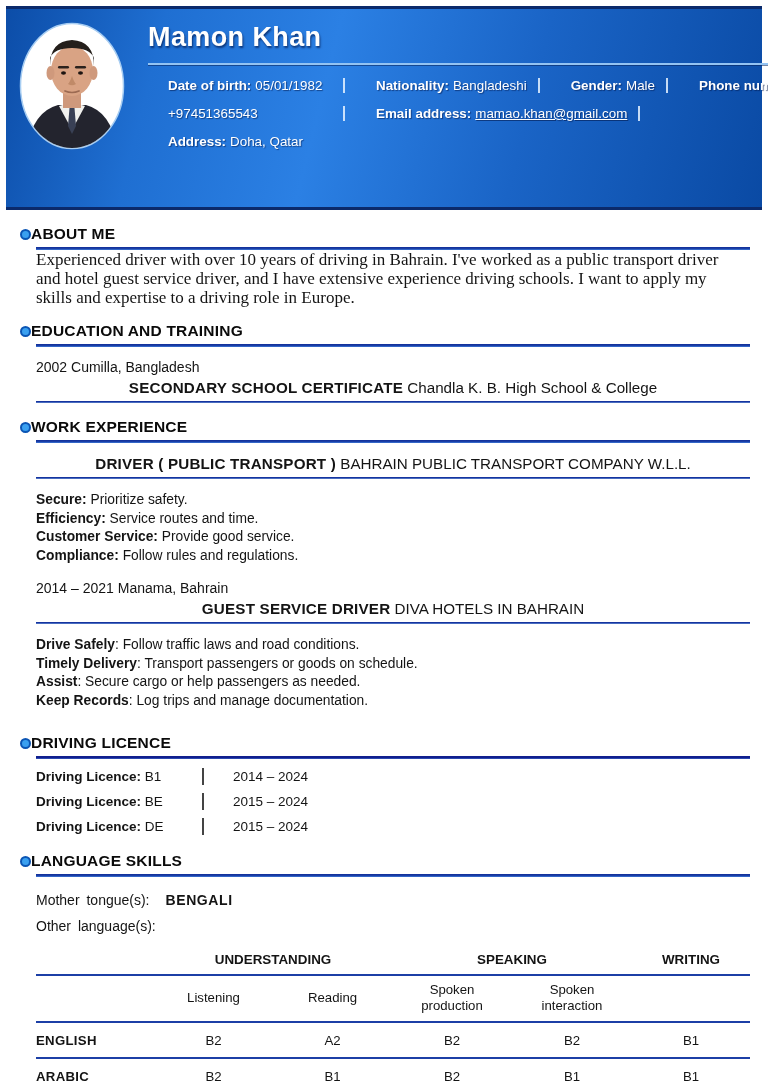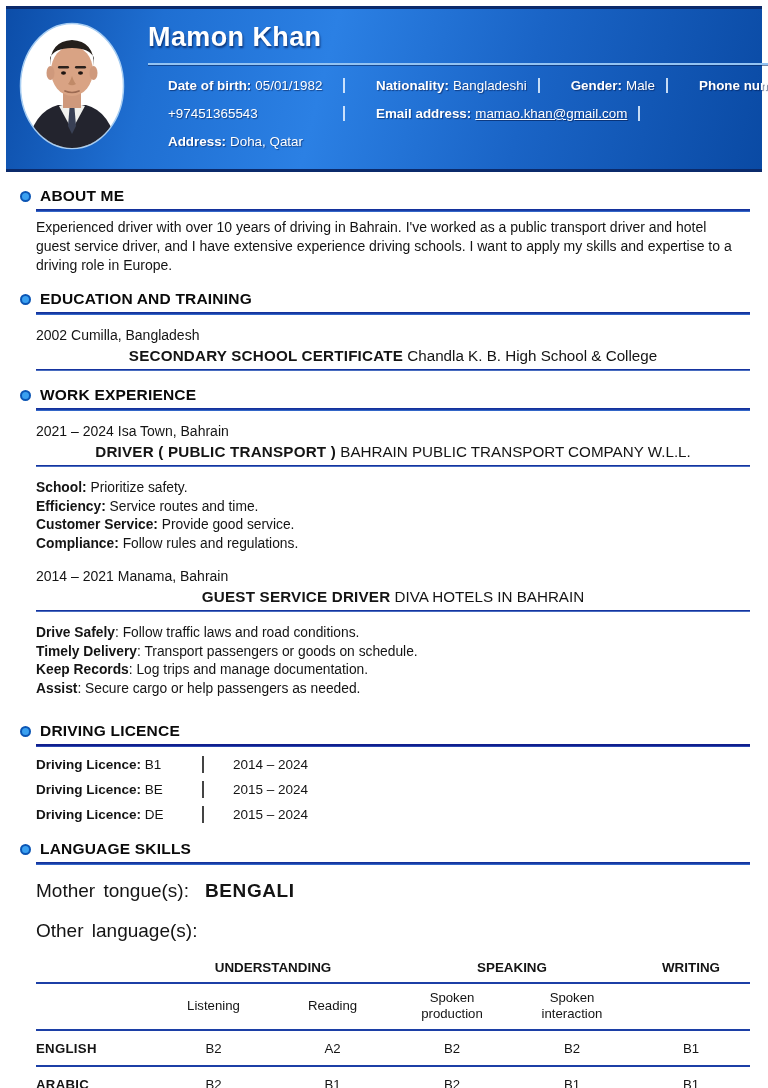--- a/index.html
+++ b/index.html
@@ -4,21 +4,21 @@
 <style>
   * { box-sizing: border-box; }
   html,body { margin:0; padding:0; }
   body {
     width:768px; height:1088px; background:#ffffff; overflow:hidden;
     font-family:"Liberation Sans", sans-serif; color:#141414; position:relative;
   }
 
   
   .hdr {
-    margin:6px 6px 0 6px; height:166px;
+    margin:6px 6px 0 6px; height:204px;
     background:linear-gradient(104deg,#0c4da8 0%,#1f6fd2 20%,#2b80e4 42%,#1a64c6 68%,#0a4aa4 100%);
     border-top:3px solid #0b2a6b; border-bottom:3px solid #0b2a6b;
     display:flex;
   }
   .photo-wrap { flex:0 0 132px; display:flex; justify-content:center; }
   .photo-wrap svg { margin-top:13px; }
   .hdr-main { flex:1; padding:13px 20px 0 10px; color:#fff; }
   .person-name {
     margin:0; font-size:27px; font-weight:bold; letter-spacing:.4px;
     text-shadow:1px 2px 2px rgba(0,20,70,.65);
@@ -29,48 +29,48 @@
     text-shadow:1px 1px 1px rgba(0,20,70,.55); white-space:nowrap;
   }
   .hline b { font-weight:bold; margin-right:4px; }
   .fld { display:inline-flex; align-items:flex-start;padding-left:20px; }
   .w1 { min-width:184px; }
   .sep { width:2px; height:15px; background:rgba(230,242,255,.85); margin:0 11px; flex:0 0 auto; }
   .email-link { color:#fff; }
 
   
   .content { padding:0 18px; }
-  .sec-head { display:flex; align-items:center; gap:9px; margin:15px 0 0 2px; }
+  .sec-head { display:flex; align-items:center; margin:15px 0 0 2px; }
   .bullet {
     width:11px; height:11px; border-radius:50%;
     background:#3aa0f0; border:2px solid #0b55b4; flex:0 0 auto;
   }
   .sec-title { margin:0; font-size:15.5px; font-weight:bold; color:#0a0a0a; letter-spacing:.2px; }
   .sec-rule { height:3px; margin:4px 0 0 18px; background:linear-gradient(#14329c 40%,#3f7ad8); }
   .sec-rule.dark { background:linear-gradient(#101f8e 55%,#3a5fc4); }
 
-  .para { margin:6px 0 0 18px; font-size:14px; line-height:19px; max-width:700px; }
+  .para { margin:0 0 0 18px; font-size:17px; line-height:19px; max-width:700px;font-family:Liberation Serif, serif; }
 
   .entry { margin:12px 0 0 18px; }
   .entry-meta { font-size:14px; }
   .entry-title { font-size:15.2px; margin-top:4px;text-align:center; }
   .entry-title b { font-weight:bold; letter-spacing:.2px; }
   .entry-rule { height:2px; margin-top:5px; background:linear-gradient(#16349f 50%,#7ba4e0); }
 
   .bullets { margin:12px 0 0 18px; font-size:13.8px; line-height:18.5px; }
   .bline b { font-weight:bold; }
 
   .lic-rows { margin:9px 0 0 18px; }
   .lic-row { display:flex; align-items:center; height:17px; margin-top:8px; font-size:13.5px;gap:16px; }
   .lic-row:first-child { margin-top:9px; }
   .lic-label { width:150px; }
   .lic-label b { font-weight:bold; }
   .vbar { width:2px; height:17px; background:#444; margin-right:13px; flex:0 0 auto; }
 
-  .lang-line { margin:15px 0 0 18px; font-size:19px; word-spacing:3px; }
+  .lang-line { margin:15px 0 0 18px; font-size:14px; word-spacing:3px; }
   .lang-line .mt-value { font-weight:bold; margin-left:16px; letter-spacing:.6px; word-spacing:normal; }
 
   table.lang-table { width:714px; margin:14px 0 0 18px; border-collapse:collapse; font-size:13.2px; }
   .lang-table td { text-align:center; padding:0; }
   .lang-table td.first { text-align:left; width:118px; padding-left:4px; }
   .lang-table tr.grp td { font-weight:bold; padding:4px 0 7px; border-bottom:2px solid #1c3fa6; font-size:13.4px; }
   .lang-table tr.sub td { padding:6px 0 7px; border-bottom:2px solid #1c3fa6; line-height:16px; }
   .lang-table tr.sub td span { display:inline-block; width:92px; }
   .lang-table tr.lrow td { padding:10px 0 9px; border-bottom:2px solid #1c3fa6; }
   .lang-table tr.lrow td.first { font-weight:bold; letter-spacing:.3px; }
@@ -171,41 +171,40 @@
       <div class="entry-rule"></div>
     </div>
 
     <div class="sec-head">
       <span class="bullet"></span>
       <h2 class="sec-title">WORK EXPERIENCE</h2>
     </div>
     <div class="sec-rule"></div>
 
     <div class="entry">
-      <div class="entry-meta">2021 – 2024 Isa Town, Bahrain</div>
       <div class="entry-title"><b>DRIVER ( PUBLIC TRANSPORT )</b><span> BAHRAIN PUBLIC TRANSPORT COMPANY W.L.L.</span></div>
       <div class="entry-rule"></div>
     </div>
     <div class="bullets">
-      <div class="bline"><b>School:</b><span> Prioritize safety.</span></div>
+      <div class="bline"><b>Secure:</b><span> Prioritize safety.</span></div>
       <div class="bline"><b>Efficiency:</b><span> Service routes and time.</span></div>
       <div class="bline"><b>Customer Service:</b><span> Provide good service.</span></div>
       <div class="bline"><b>Compliance:</b><span> Follow rules and regulations.</span></div>
     </div>
 
     <div class="entry" style="margin-top:15px">
       <div class="entry-meta">2014 – 2021 Manama, Bahrain</div>
       <div class="entry-title"><b>GUEST SERVICE DRIVER</b><span> DIVA HOTELS IN BAHRAIN</span></div>
       <div class="entry-rule"></div>
     </div>
     <div class="bullets">
       <div class="bline"><b>Drive Safely</b><span>: Follow traffic laws and road conditions.</span></div>
       <div class="bline"><b>Timely Delivery</b><span>: Transport passengers or goods on schedule.</span></div>
+      <div class="bline"><b>Assist</b><span>: Secure cargo or help passengers as needed.</span></div>
       <div class="bline"><b>Keep Records</b><span>: Log trips and manage documentation.</span></div>
-      <div class="bline"><b>Assist</b><span>: Secure cargo or help passengers as needed.</span></div>
     </div>
 
     <div class="sec-head" style="margin-top:24px">
       <span class="bullet"></span>
       <h2 class="sec-title">DRIVING LICENCE</h2>
     </div>
     <div class="sec-rule dark"></div>
     <div class="lic-rows">
       <div class="lic-row">
         <span class="lic-label"><b>Driving Licence:</b><span> B1</span></span>
@@ -226,21 +225,21 @@
 
     <div class="sec-head" style="margin-top:17px">
       <span class="bullet"></span>
       <h2 class="sec-title">LANGUAGE SKILLS</h2>
     </div>
     <div class="sec-rule"></div>
 
     <div class="lang-line">
       <span>Mother tongue(s):</span><span class="mt-value">BENGALI</span>
     </div>
-    <div class="lang-line" style="margin-top:18px">
+    <div class="lang-line" style="margin-top:10px">
       <span>Other language(s):</span>
     </div>
 
     <table class="lang-table">
       <colgroup>
         <col style="width:118px">
           <col style="width:119px">
           <col style="width:119px">
         <col style="width:120px">
           <col style="width:120px">

